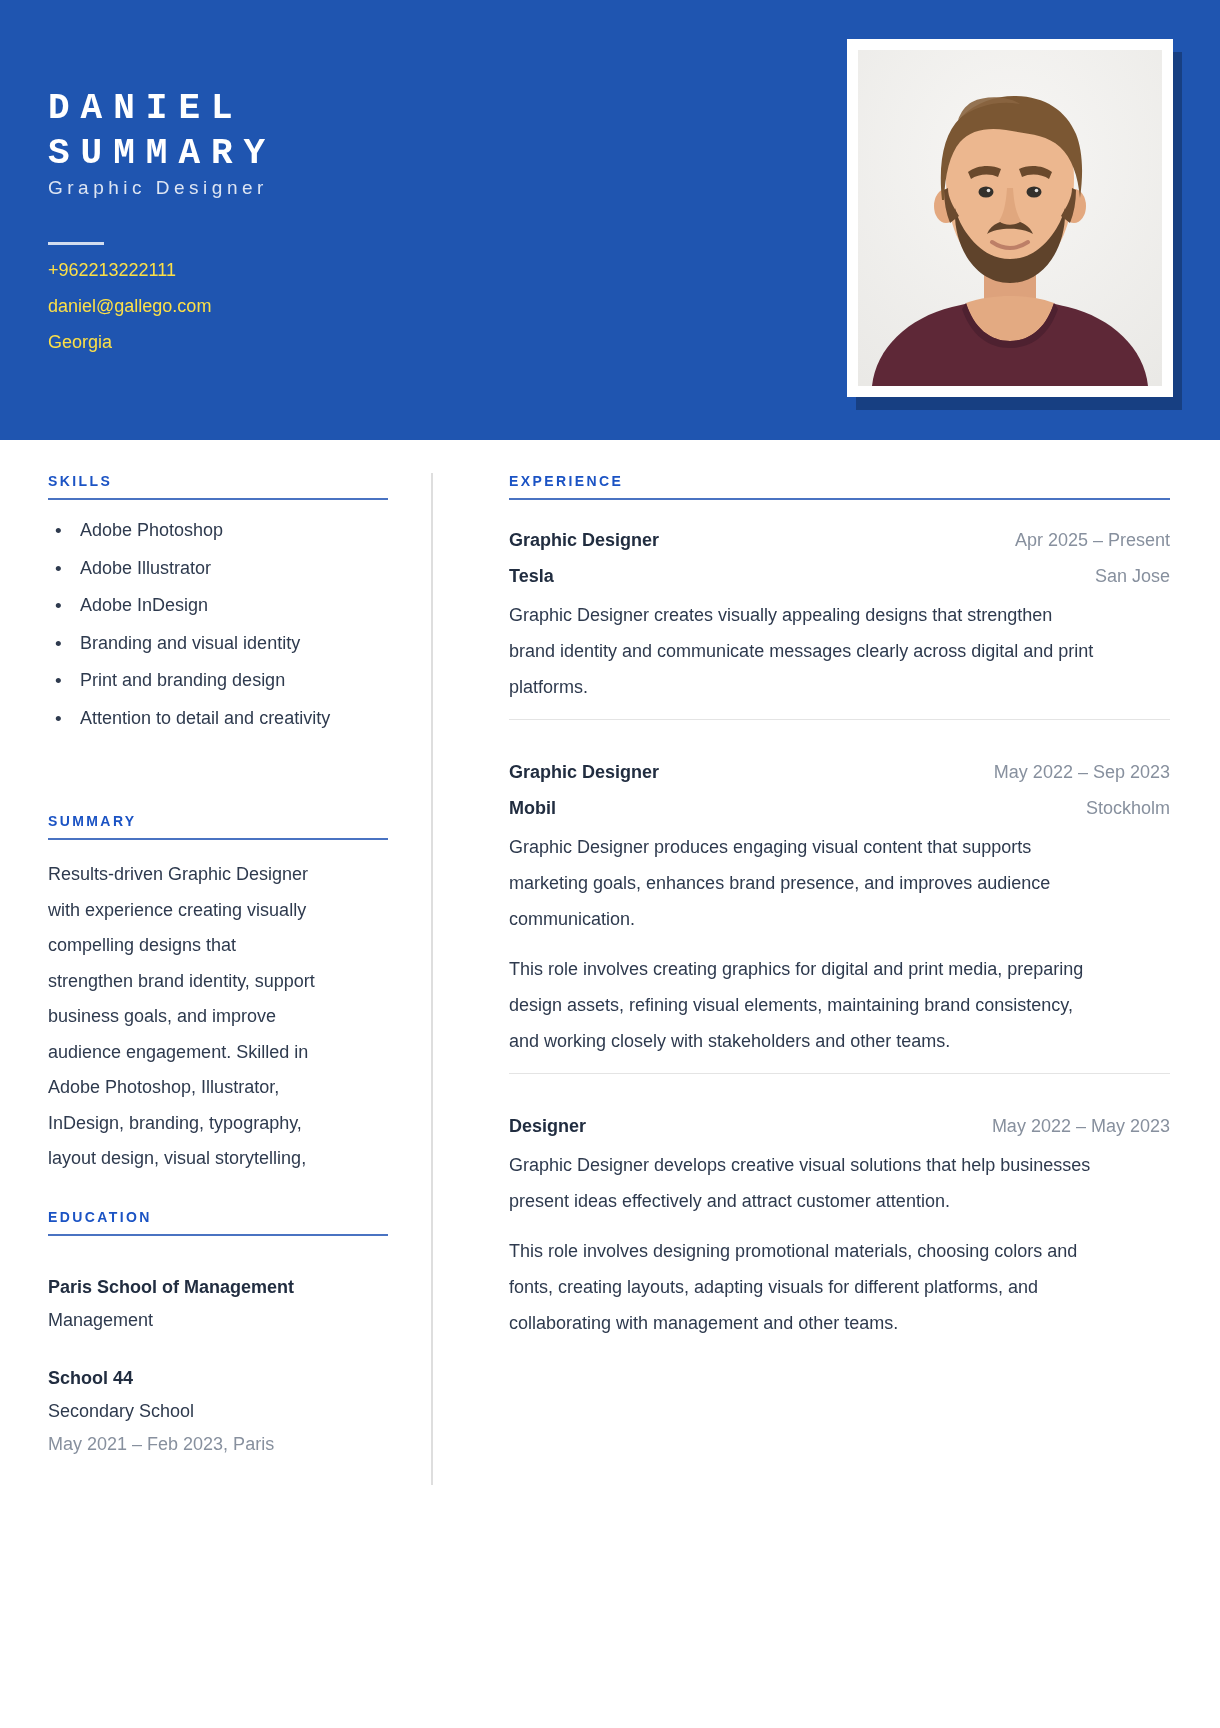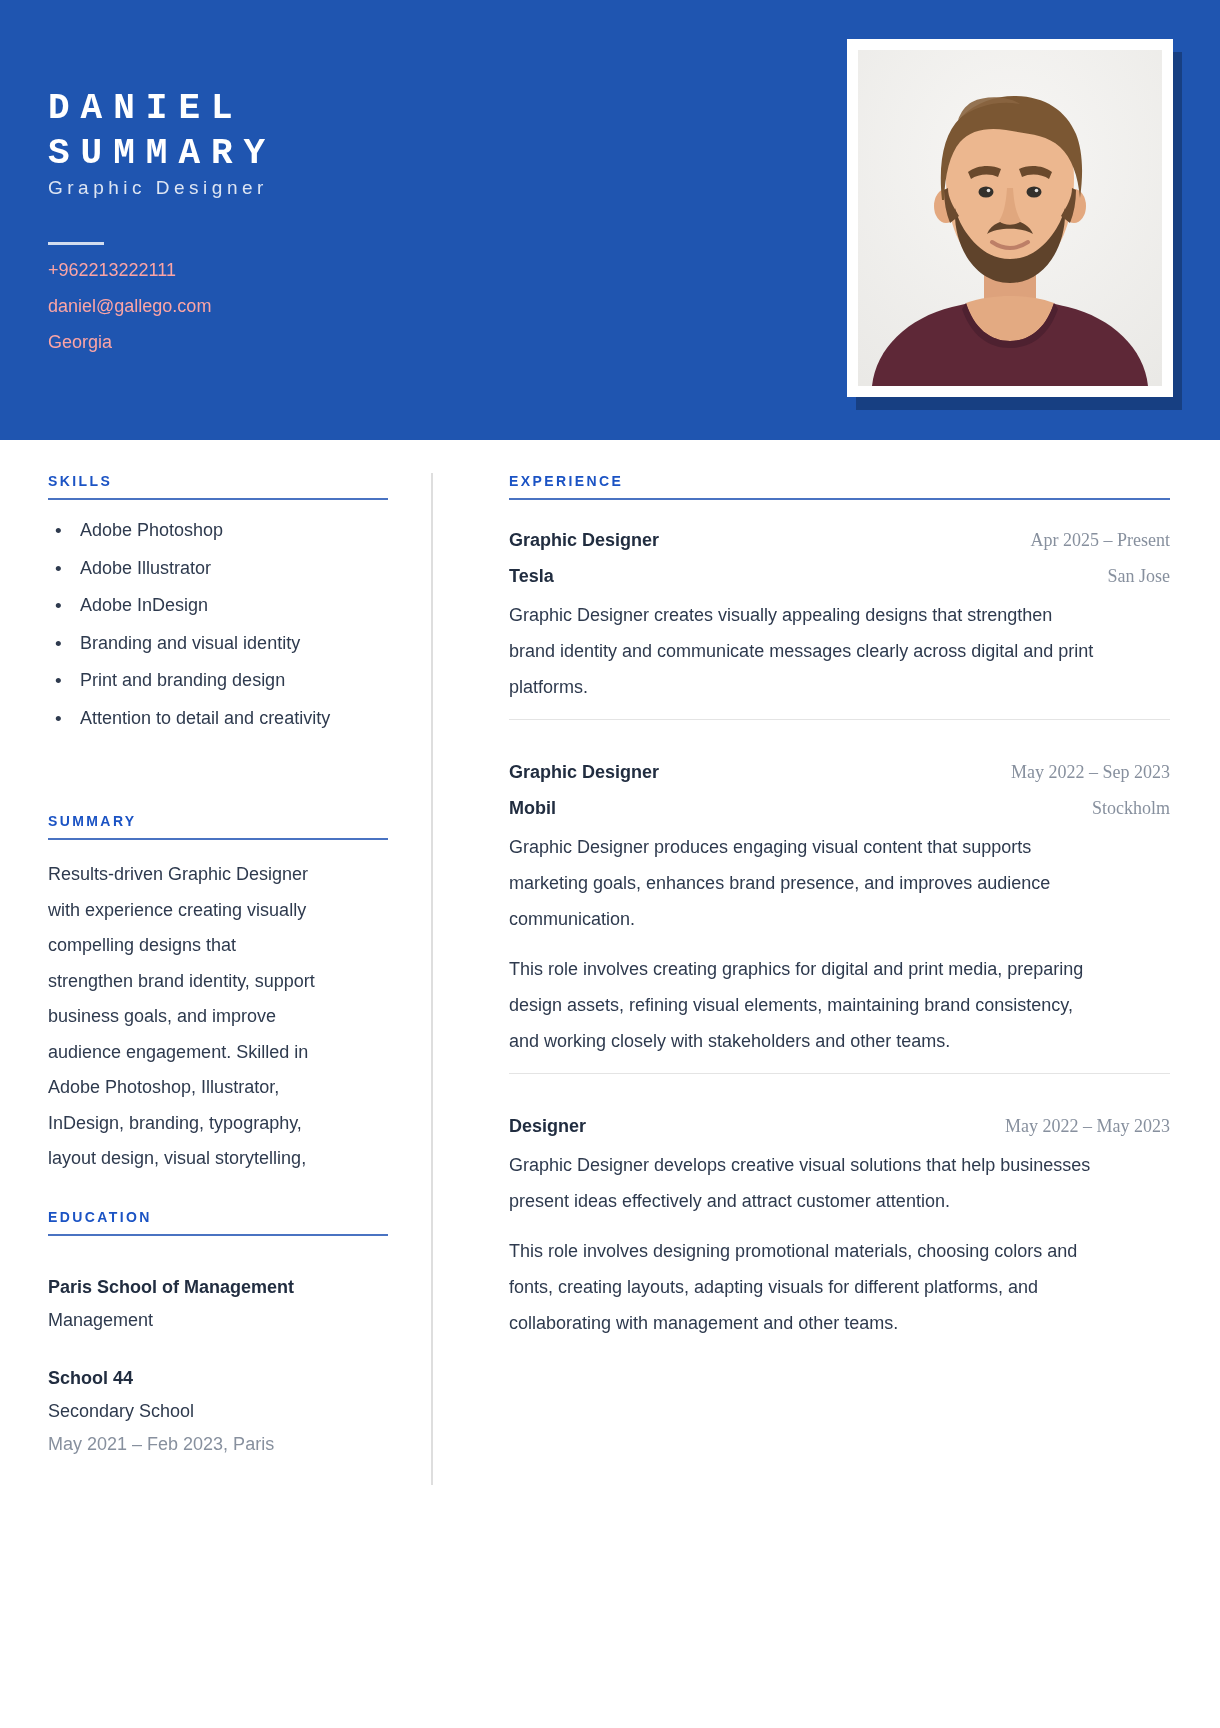--- a/index.html
+++ b/index.html
@@ -12,21 +12,21 @@
   body{width:1220px;height:1728px;position:relative;background:#ffffff;
        font-family:"Liberation Sans",sans-serif;overflow:hidden;}
 
   
   .header-band{position:absolute;left:0;top:0;width:1220px;height:440px;background:var(--header-bg);}
   .name{position:absolute;left:48px;top:86px;font-size:36px;font-weight:700;
         letter-spacing:11px;color:#ffffff;line-height:45px;white-space:pre-line;font-family:Liberation Mono, monospace;}
   .role-title{position:absolute;left:48px;top:177px;font-size:19px;letter-spacing:4.5px;
         color:rgba(255,255,255,.85);line-height:22px;}
   .header-rule{position:absolute;left:48px;top:242px;width:56px;height:3px;background:rgba(255,255,255,.8);}
-  .contacts{position:absolute;left:48px;top:252px;font-size:18px;color:#fca5a5;line-height:36px;}
+  .contacts{position:absolute;left:48px;top:252px;font-size:18px;color:#fde047;line-height:36px;}
 
   
   .photo-frame{position:absolute;left:847px;top:39px;width:326px;height:358px;background:#ffffff;
         box-shadow:9px 13px 0 rgba(0,0,0,.26);}
   .photo-inner{position:absolute;left:11px;top:11px;right:11px;bottom:11px;overflow:hidden;}
   .photo-inner svg{display:block;width:100%;height:100%;}
 
   
   .section{position:absolute;}
   .sec-skills{left:48px;top:474px;width:340px;}
@@ -51,21 +51,21 @@
   .edu-entry + .edu-entry{margin-top:25px;}
   .edu-school{font-weight:700;color:var(--text-bold);}
   .edu-degree{color:var(--text-dark);}
   .edu-date{color:var(--text-gray);}
 
   
   .job{margin-top:22px;}
   .job + .job{border-top:1px solid var(--divider);margin-top:14px;padding-top:34px;}
   .job-row{display:flex;justify-content:space-between;align-items:baseline;font-size:18px;line-height:36px;}
   .job-title,.job-company{font-weight:700;color:var(--text-bold);}
-  .job-date,.job-location{color:var(--text-gray);font-weight:400;font-family:Liberation Serif, serif;}
+  .job-date,.job-location{color:var(--text-gray);font-weight:400;}
   .job p{margin:3px 0 0;width:588px;font-size:18px;line-height:36px;color:var(--text-dark);}
   .job p + p{margin-top:14px;}
 </style>
 </head>
 <body>
 
 <div>
 
   <div class="header-band">
     <div class="name"><span>DANIEL</span><br><span>SUMMARY</span></div>

